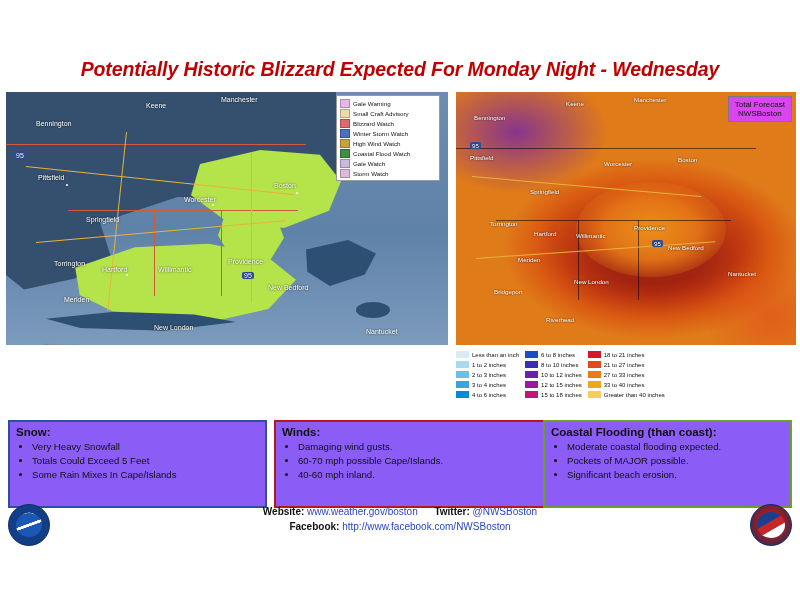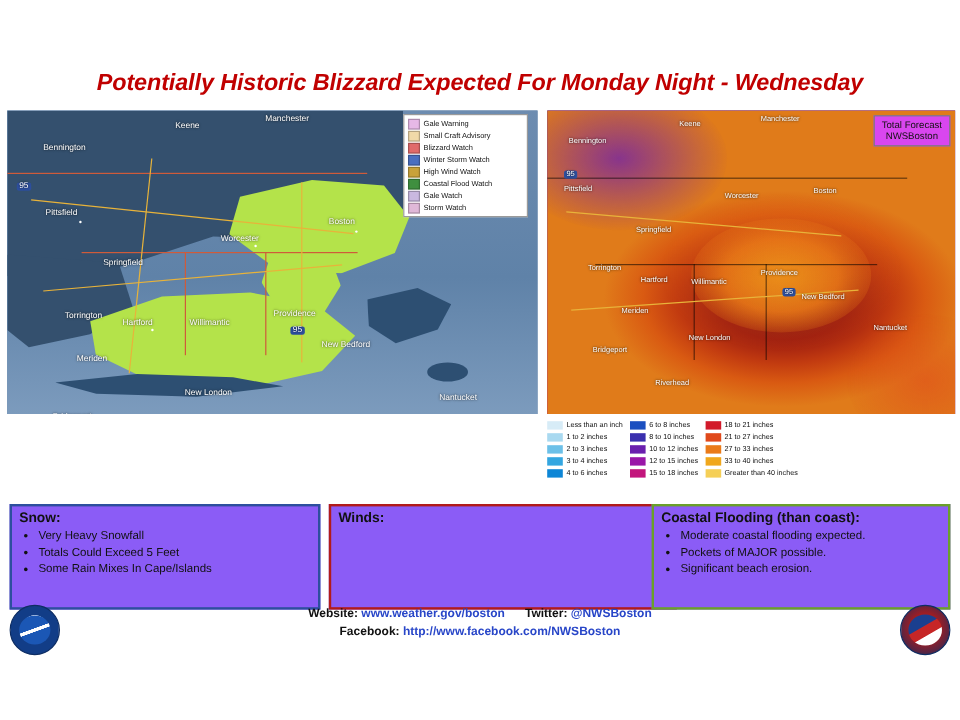--- a/index.html
+++ b/index.html
@@ -196,21 +196,21 @@
   }
   .footer-lines {
     position: absolute;
     left: 120px;
     top: 4px;
     width: 560px;
     text-align: center;
     line-height: 1.5;
   }
   .f-line { font-size: 10px; color: #111; font-weight: bold; }
-  .f-link { color: #2846c8; font-weight: bold; }
+  .f-link { color: #2846c8; font-weight: normal; }
   .f-label { color: #111; font-weight: bold; }
   .logo {
     position: absolute;
     top: 4px;
     width: 40px;
     height: 40px;
     border-radius: 50%;
   }
   .logo-noaa {
     left: 8px;
@@ -455,20 +455,25 @@
       <h3>Snow:</h3>
       <ul>
         <li>Very Heavy Snowfall</li>
         <li>Totals Could Exceed 5 Feet</li>
         <li>Some Rain Mixes In Cape/Islands</li>
       </ul>
     </div>
 
     <div class="box box-wind">
       <h3>Winds:</h3>
+      <ul>
+        <li>Damaging wind gusts.</li>
+        <li>60-70 mph possible Cape/Islands.</li>
+        <li>40-60 mph inland.</li>
+      </ul>
     </div>
 
     <div class="box box-flood">
       <h3>Coastal Flooding (than coast):</h3>
       <ul>
         <li>Moderate coastal flooding expected.</li>
         <li>Pockets of MAJOR possible.</li>
         <li>Significant beach erosion.</li>
       </ul>
     </div>

